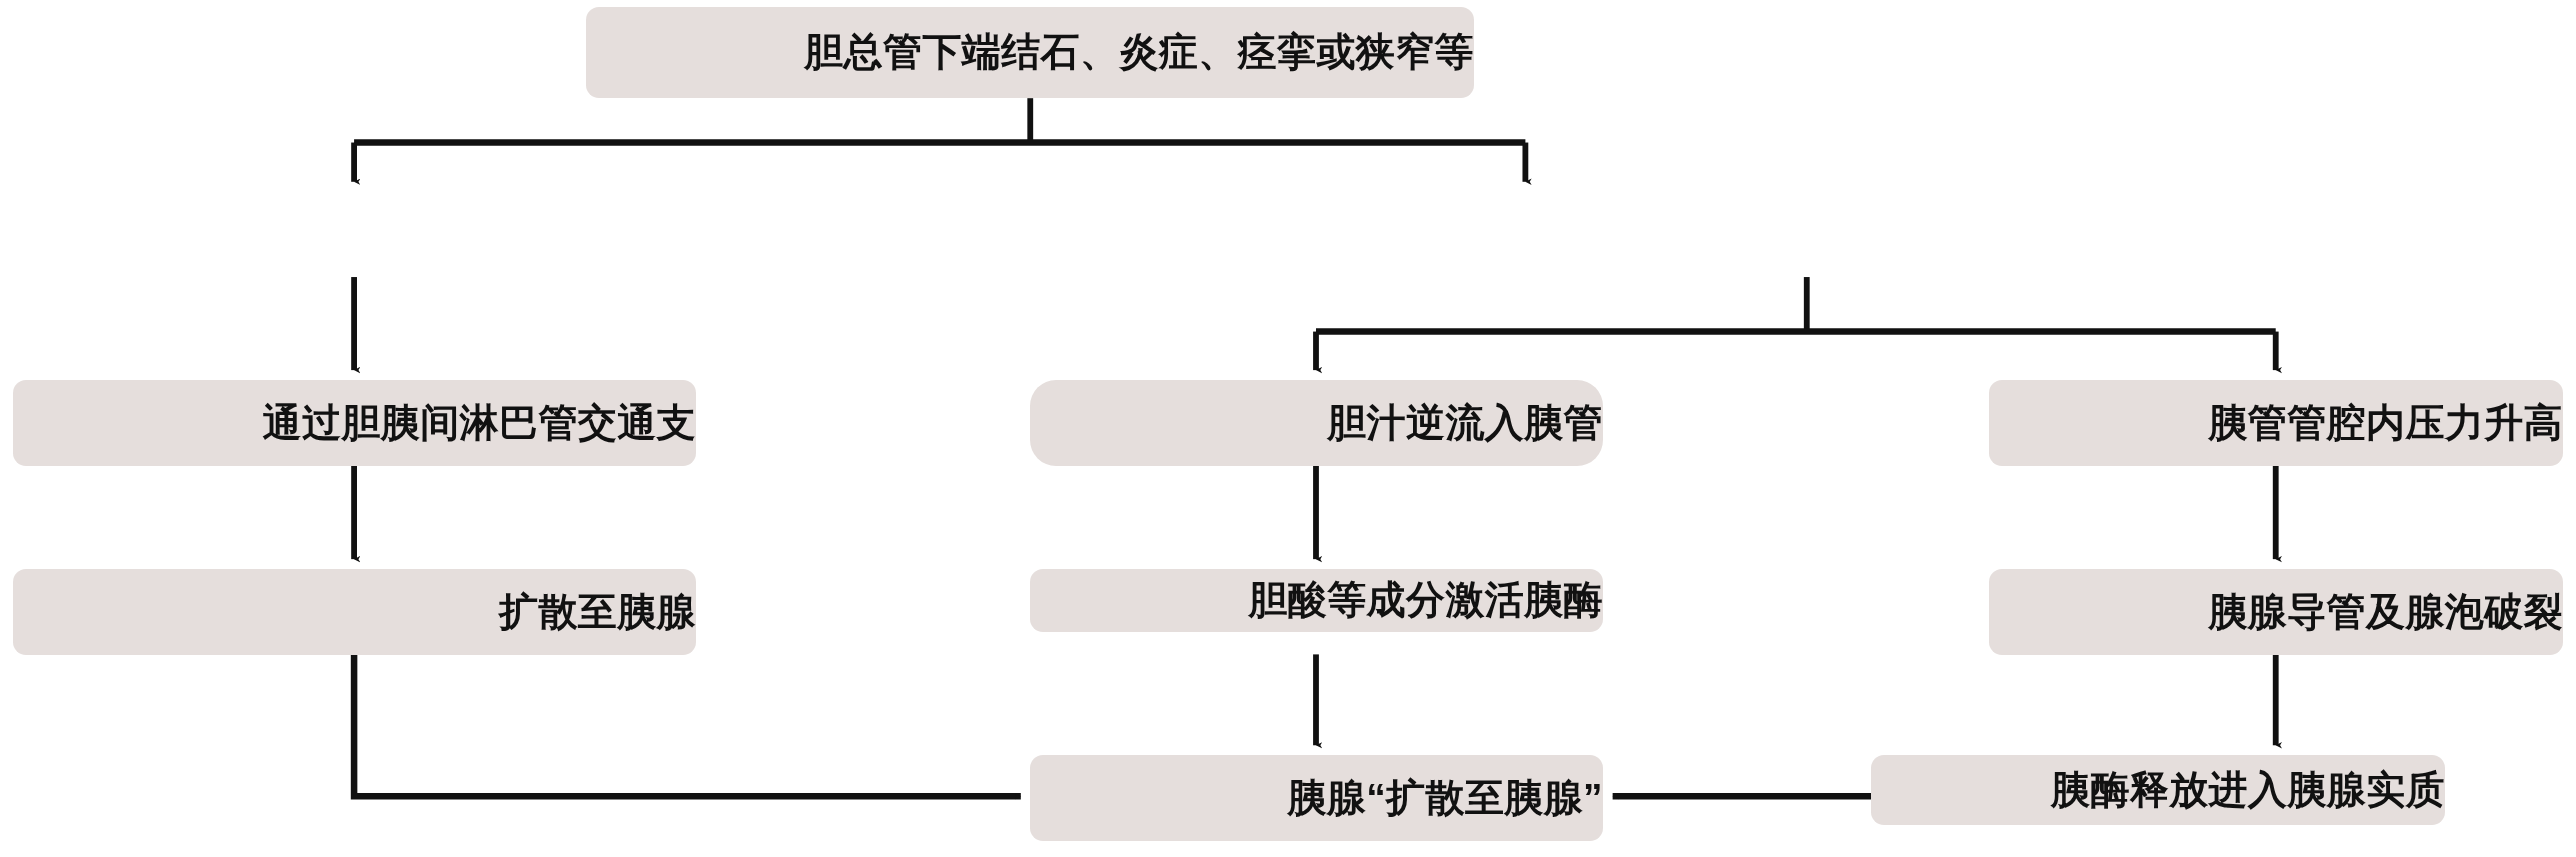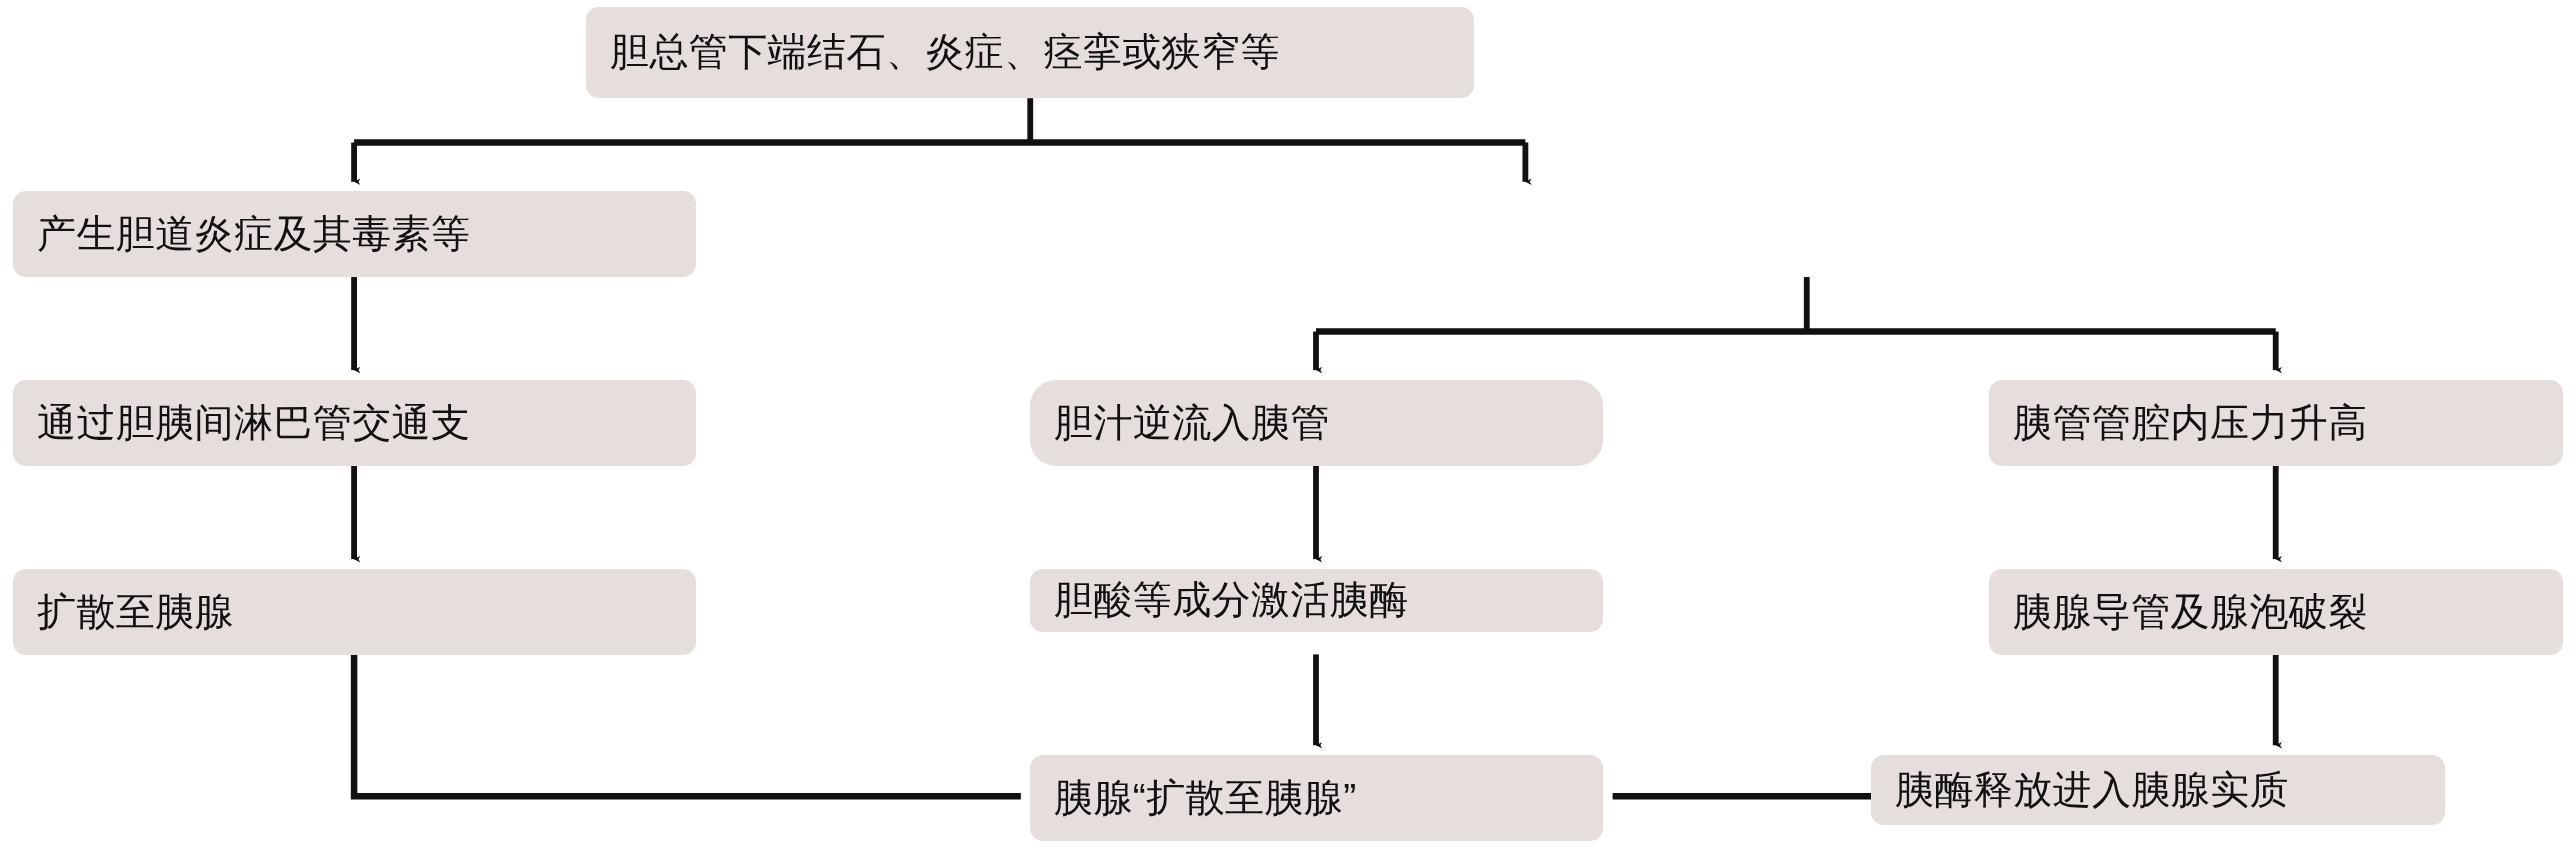--- a/index.html
+++ b/index.html
@@ -24,29 +24,28 @@
     width: 2576px;
     height: 858px;
     pointer-events: none;
   }
   .node {
     position: absolute;
     background: #e5dedc;
     border-radius: 13px;
     display: flex;
     align-items: center;
-    justify-content: flex-start;
+    justify-content: flex-end;
     box-sizing: border-box;
     color: #111111;
     font-size: 39px;
     line-height: 1.1;
     letter-spacing: 0.4px;
     white-space: nowrap;
-    font-weight: 400;
-    padding-left: 24px;
+    font-weight: 700;
   }
   .node span {
     display: block;
   }
 </style>
 </head>
 <body>
 
 <div id="stage">
 
@@ -90,23 +89,20 @@
       <path d="M487,900 L487,1095 L1404,1095" marker-end="url(#arrowRight)" stroke-width="9"></path>
 
       <path d="M2735,1095 L2218,1095" marker-end="url(#arrowLeft)" stroke-width="9"></path>
     </g>
   </svg>
 
   <div class="node" style="left:586px; top:7.3px; width:888px; height:91px;">
     <span>胆总管下端结石、炎症、痉挛或狭窄等</span>
   </div>
 
-  <div class="node" style="left:13px; top:191px; width:683px; height:86px;">
-    <span>产生胆道炎症及其毒素等</span>
-  </div>
 
 
   <div class="node" style="left:13px; top:380px; width:683px; height:86px;">
     <span>通过胆胰间淋巴管交通支</span>
   </div>
 
   <div class="node" style="left:1030px; top:380px; width:573px; height:86px;border-radius:26px;">
     <span>胆汁逆流入胰管</span>
   </div>
 

